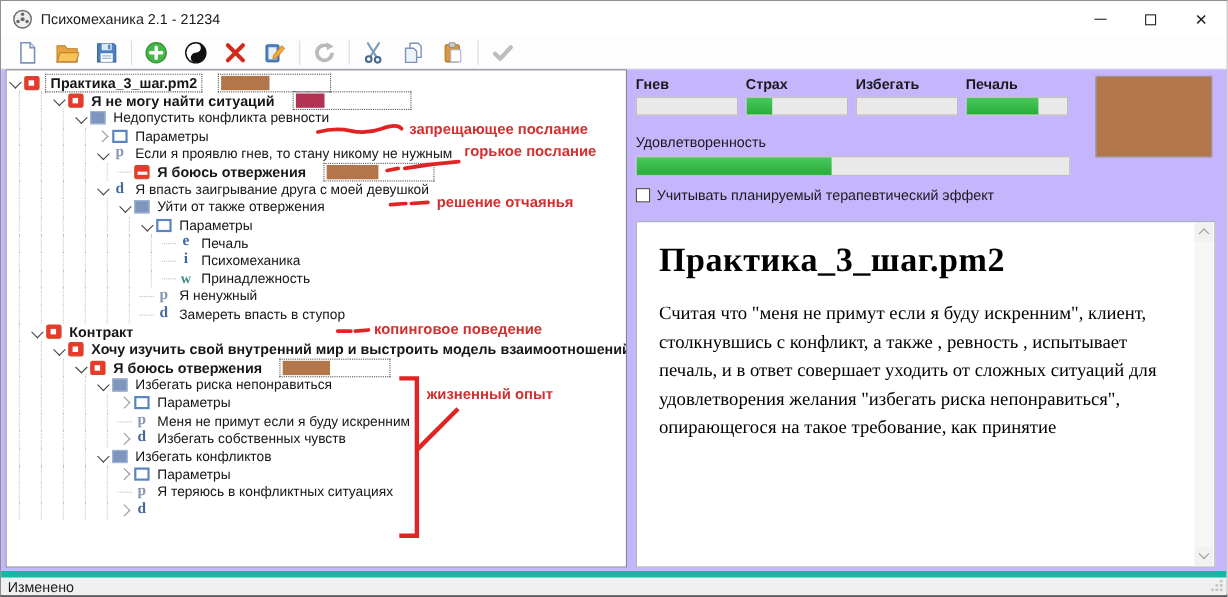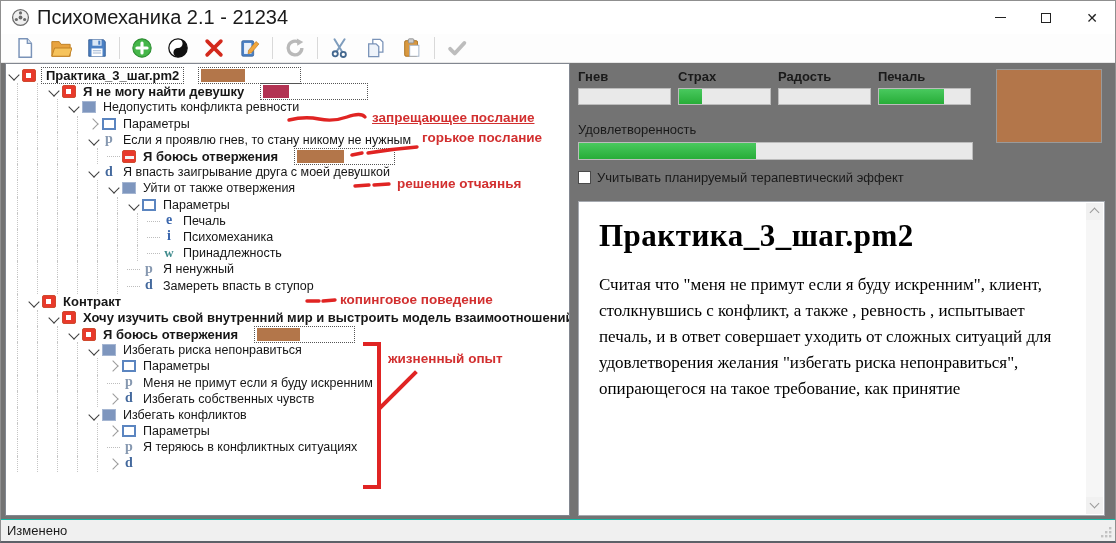--- a/index.html
+++ b/index.html
@@ -2,35 +2,35 @@
 <html><head>
 <meta charset="utf-8">
 <style>
   * { margin:0; padding:0; box-sizing:border-box; }
   html,body { width:1116px; height:543px; background:#fff; font-family:"Liberation Sans",sans-serif; overflow:hidden; }
   .window { width:1116px; height:543px; border:1px solid #8f8f8f; border-bottom:3px solid #5d6168; background:#fff; display:flex; flex-direction:column; position:relative; }
 
   
   .titlebar { height:33px; display:flex; align-items:center; background:#fff; padding-left:10px; flex:0 0 auto; }
   .appicon { width:19px; height:19px; margin-right:7px; }
-  .title { font-size:20px; color:#1a1a1a; }
+  .title { font-size:13px; color:#1a1a1a; }
   .wctrls { margin-left:auto; display:flex; height:100%; }
   .wbtn { width:46px; height:100%; display:flex; align-items:center; justify-content:center; cursor:default; }
   .gl-min { width:11px; height:0; border-top:1.4px solid #222; }
   .gl-max { width:10px; height:10px; border:1.3px solid #222; }
   .gl-close { font-size:14px; color:#222; line-height:1; }
 
   
   .toolbar { height:29px; display:flex; align-items:center; padding-left:6px; background:#fdfdfd; border-bottom:1px solid #e6e6e6; flex:0 0 auto; }
   .tbtn { width:36px; height:26px; display:flex; align-items:center; justify-content:center; }
   .tbtn svg { width:22px; height:22px; }
   .tsep { width:1px; height:22px; background:#d9d9d9; margin:0 4px; }
 
   
-  .main { flex:0 0 456px; height:456px; display:flex; background:#737373; }
+  .main { flex:0 0 456px; height:456px; display:flex; background:#c4b5fd; }
 
   
   .tree-panel { position:relative; margin-left:4px; width:565px; height:453px; border:1px solid #828790; background:#fff; overflow:hidden; flex:0 0 auto; }
   .tree-rows { padding-top:3px; }
   .trow { display:flex; align-items:center; height:16.2px; font-size:12.5px; color:#161616; white-space:nowrap; }
   .trow.bold { font-weight:700; font-size:13px; }
   .sp { flex:0 0 20px; position:relative; height:100%; }
   .sp::before { content:""; position:absolute; left:11px; top:0; bottom:0; border-left:1px dotted #c6c6c6; }
   .chev { flex:0 0 16px; height:16px; position:relative; }
   .chev.v::before { content:""; position:absolute; left:4px; top:4px; width:7px; height:7px; border-right:1.6px solid #3e3e3e; border-bottom:1.6px solid #3e3e3e; transform:rotate(45deg); }
@@ -75,21 +75,21 @@
   .doc-title { font-size:31px; font-weight:700; margin-bottom:18px; letter-spacing:0.5px; }
   .doc-body { font-size:17px; line-height:26px; max-width:462px; }
   .scrollbar { position:absolute; top:1px; right:1px; bottom:1px; width:17px; background:#f6f6f6; }
   .sb-btn { position:absolute; left:0; width:17px; height:17px; background:#f1f1f1; }
   .sb-up { top:0; } .sb-dn { bottom:0; }
   .sb-btn::before { content:""; position:absolute; left:5px; width:6px; height:6px; border-right:1.6px solid #9a9a9a; border-bottom:1.6px solid #9a9a9a; }
   .sb-up::before { top:6px; transform:rotate(-135deg); }
   .sb-dn::before { top:3px; transform:rotate(45deg); }
 
   
-  .statusbar { height:22px; background:#f0f0f0; border-top:1px solid #14b8a6; font-size:13px; color:#1a1a1a; display:flex; align-items:center; padding-left:6px; position:relative; flex:0 0 auto; }
+  .statusbar { height:22px; background:#f0f0f0; border-top:6px solid #14b8a6; font-size:13px; color:#1a1a1a; display:flex; align-items:center; padding-left:6px; position:relative; flex:0 0 auto; }
   .grip { position:absolute; right:3px; bottom:3px; width:11px; height:11px; }
 </style>
 </head>
 <body>
 
 <div class="window">
 
   <div class="titlebar">
     <svg class="appicon" viewBox="0 0 24 24">
       <circle cx="12" cy="12" r="10" fill="#efefef" stroke="#6a6a6a" stroke-width="1.6"></circle>
@@ -207,21 +207,21 @@
             <span class="tlabel focus">Практика_3_шаг.pm2</span>
             <span class="swbox" style="width: 103px;">
               <span class="swfill" style="background: rgb(179, 118, 74); width: 44px;"></span>
             </span>
           </div>
           <div class="trow bold">
             <span class="sp"></span>
             <span class="sp"></span>
             <span class="chev v"></span>
             <span class="ticon red"></span>
-            <span class="tlabel">Я не могу найти девушку</span>
+            <span class="tlabel">Я не могу найти ситуаций</span>
             <span class="swbox" style="width: 108px;">
               <span class="swfill" style="background: rgb(178, 51, 83); width: 26px;"></span>
             </span>
           </div>
           <div class="trow">
             <span class="sp"></span>
             <span class="sp"></span>
             <span class="sp"></span>
             <span class="chev v"></span>
             <span class="ticon bfill"></span>
@@ -457,21 +457,21 @@
           <path d="M349 122 l 14 -1"></path>
           <path d="M368 121 l 15 -1"></path>
           <path d="M301 237 l 12 0"></path>
           <path d="M317 237 l 12 -1"></path>
         </g>
         <g stroke="#e02423" stroke-width="4" fill="none" stroke-linecap="square">
           <path d="M359 280 h 14 v 143 h -14"></path>
           <path d="M374 344 L 409 309"></path>
         </g>
       </svg>
-      <div class="anno" style="left:366px; top:46px;text-decoration:underline;">запрещающее послание</div>
+      <div class="anno" style="left:366px; top:46px;">запрещающее послание</div>
       <div class="anno" style="left:416px; top:66px;">горькое послание</div>
       <div class="anno" style="left:391px; top:112px;">решение отчаянья</div>
       <div class="anno" style="left:334px; top:228px;">копинговое поведение</div>
       <div class="anno" style="left:382px; top:287px;">жизненный опыт</div>
     </div>
 
     <div class="right-panel">
       <div class="meters-row">
           <div class="meter">
             <div class="mlabel">Гнев</div>
@@ -479,21 +479,21 @@
               <div class="mfill" style="width: 0%;"></div>
             </div>
           </div>
           <div class="meter">
             <div class="mlabel">Страх</div>
             <div class="mtrack">
               <div class="mfill" style="width: 25%;"></div>
             </div>
           </div>
           <div class="meter">
-            <div class="mlabel">Радость</div>
+            <div class="mlabel">Избегать</div>
             <div class="mtrack">
               <div class="mfill" style="width: 0%;"></div>
             </div>
           </div>
           <div class="meter">
             <div class="mlabel">Печаль</div>
             <div class="mtrack">
               <div class="mfill" style="width: 71%;"></div>
             </div>
           </div>

